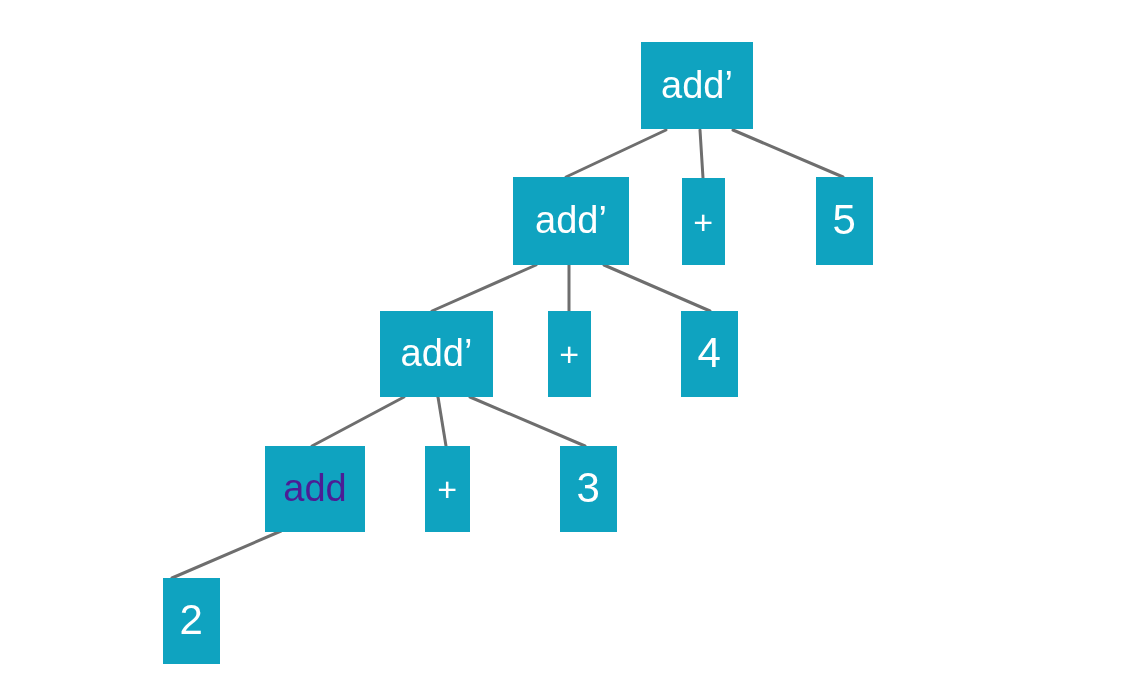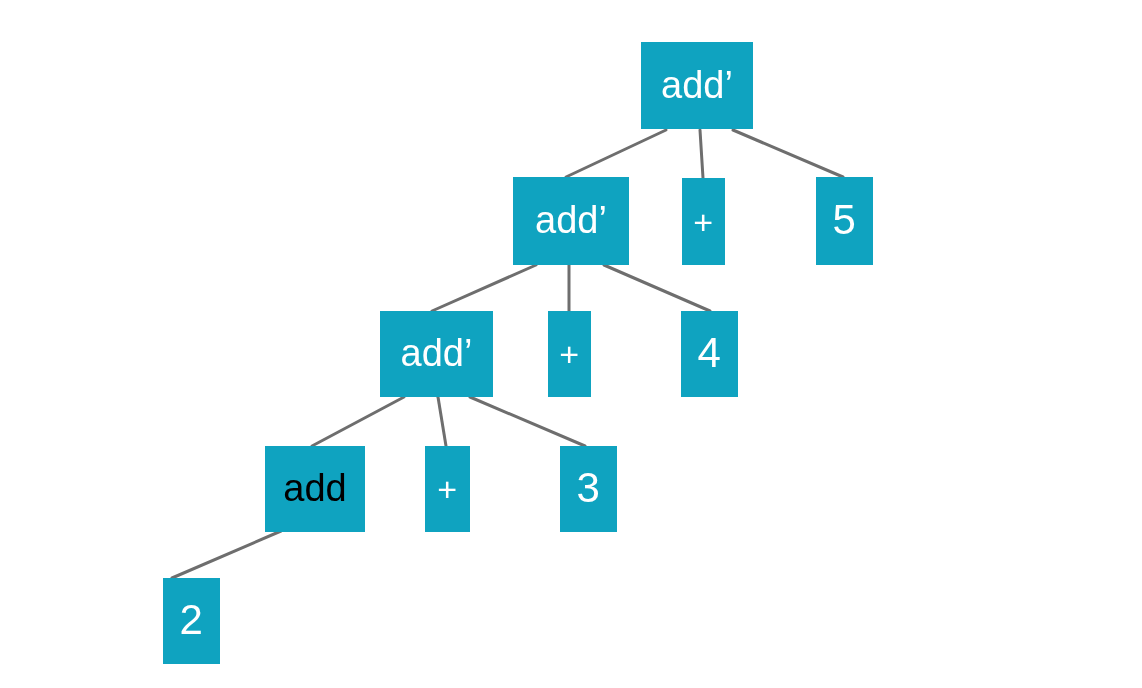--- a/index.html
+++ b/index.html
@@ -73,18 +73,18 @@
       <line x1="281" y1="531" x2="172" y2="578" stroke="#6e6e6e" stroke-width="3" stroke-linecap="round"></line>
     </svg>
   <div id="node-layer">
       <div class="node kind-func" style="left: 641px; top: 42px; width: 112px; height: 87px; background: rgb(15, 163, 192); color: rgb(255, 255, 255);"><span class="node-label">add’</span></div>
       <div class="node kind-func" style="left: 513px; top: 177px; width: 116px; height: 88px; background: rgb(15, 163, 192); color: rgb(255, 255, 255);"><span class="node-label">add’</span></div>
       <div class="node kind-op" style="left: 682px; top: 178px; width: 43px; height: 87px; background: rgb(15, 163, 192); color: rgb(255, 255, 255);"><span class="node-label">+</span></div>
       <div class="node kind-num" style="left: 816px; top: 177px; width: 57px; height: 88px; background: rgb(15, 163, 192); color: rgb(255, 255, 255);"><span class="node-label">5</span></div>
       <div class="node kind-func" style="left: 380px; top: 311px; width: 113px; height: 86px; background: rgb(15, 163, 192); color: rgb(255, 255, 255);"><span class="node-label">add’</span></div>
       <div class="node kind-op" style="left: 548px; top: 311px; width: 43px; height: 86px; background: rgb(15, 163, 192); color: rgb(255, 255, 255);"><span class="node-label">+</span></div>
       <div class="node kind-num" style="left: 681px; top: 311px; width: 57px; height: 86px; background: rgb(15, 163, 192); color: rgb(255, 255, 255);"><span class="node-label">4</span></div>
-      <div class="node kind-func" style="left: 265px; top: 446px; width: 100px; height: 86px; background: rgb(15, 163, 192); color: #000000;"><span class="node-label">add</span></div>
+      <div class="node kind-func" style="left: 265px; top: 446px; width: 100px; height: 86px; background: rgb(15, 163, 192); color: #4c1d95;"><span class="node-label">add</span></div>
       <div class="node kind-op" style="left: 425px; top: 446px; width: 45px; height: 86px; background: rgb(15, 163, 192); color: rgb(255, 255, 255);"><span class="node-label">+</span></div>
       <div class="node kind-num" style="left: 560px; top: 446px; width: 57px; height: 86px; background: rgb(15, 163, 192); color: rgb(255, 255, 255);"><span class="node-label">3</span></div>
       <div class="node kind-num" style="left: 163px; top: 578px; width: 57px; height: 86px; background: rgb(15, 163, 192); color: rgb(255, 255, 255);"><span class="node-label">2</span></div>
     </div>
 </div>
 
 </body></html>

